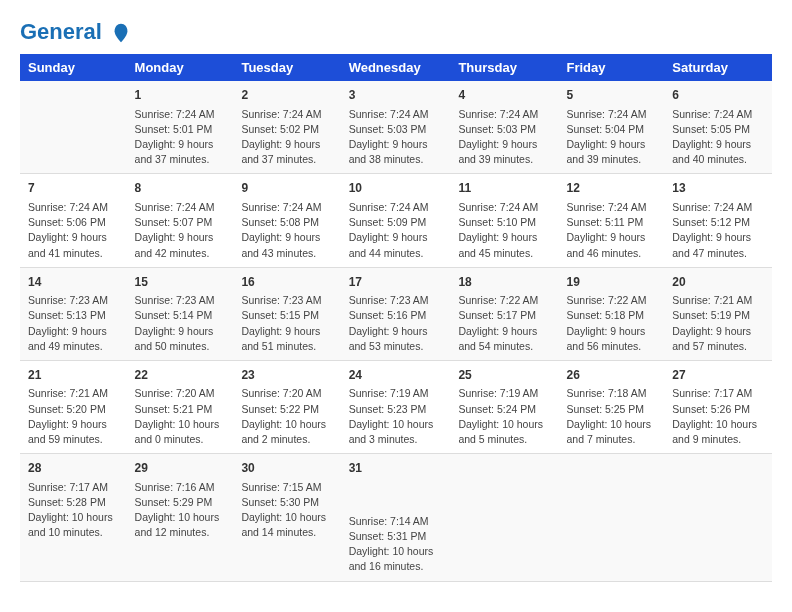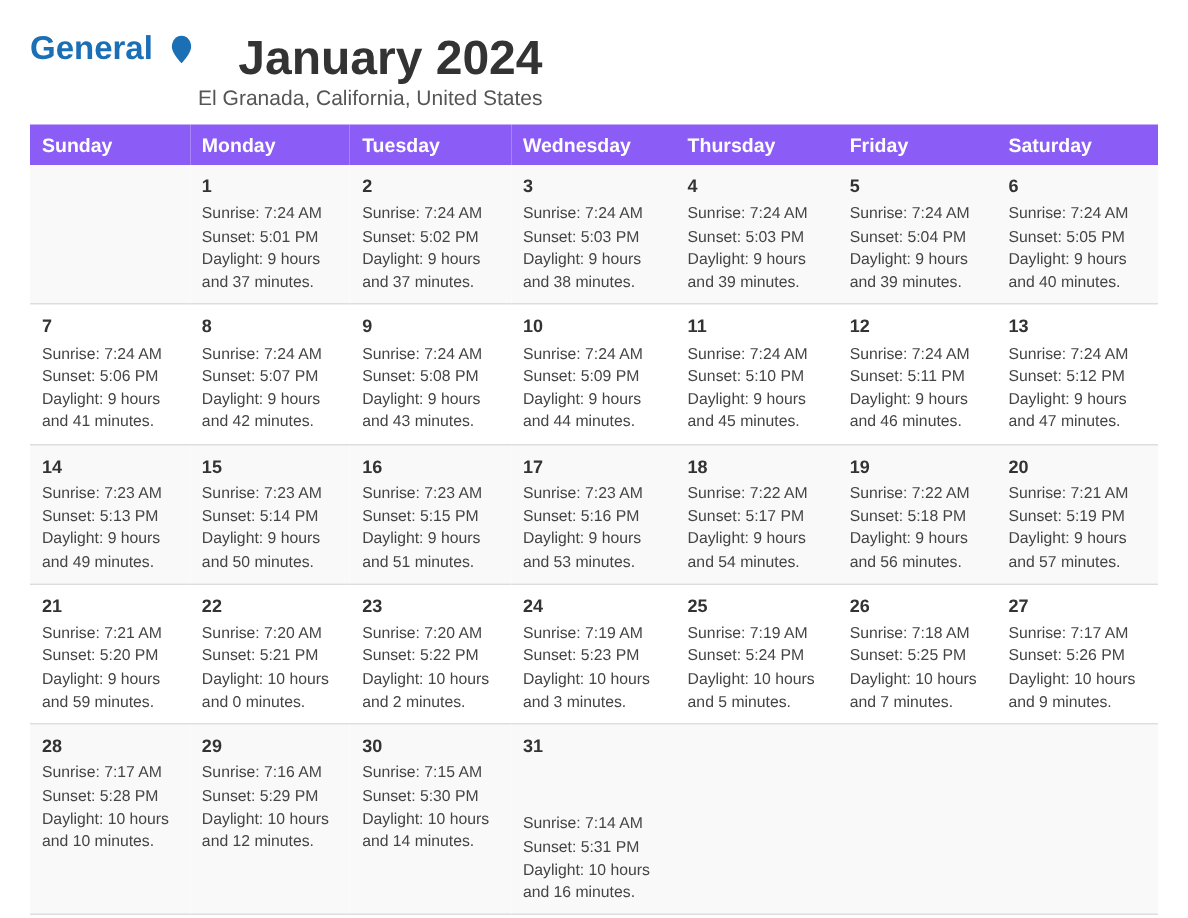--- a/index.html
+++ b/index.html
@@ -45,21 +45,21 @@
     .location {
       font-size: 14px;
       color: #555;
     }
     table {
       width: 100%;
       border-collapse: collapse;
       font-size: 11px;
     }
     thead tr th {
-      background: #8b5cf6;
+      background: #1d4ed8;
       color: #fff;
       text-align: left;
       padding: 6px 8px;
       font-size: 13px;
       font-weight: bold;
     }
     tbody tr {
       border-bottom: 1px solid #ddd;
     }
     tbody tr:nth-child(odd) {
@@ -94,24 +94,20 @@
     <div>
       <div style="display:flex;align-items:center;">
         <div class="logo-text">
           <span>General</span>
           <svg class="logo-icon" viewBox="0 0 24 24" xmlns="http://www.w3.org/2000/svg" style="display:inline-block;vertical-align:middle;width:22px;height:22px;">
             <path d="M12 2C8 2 5 5.5 5 10c0 5 7 12 7 12s7-7 7-12c0-4.5-3-8-7-8z" fill="#1a6fb5"></path>
           </svg>
         </div>
       </div>
     </div>
-  </div>
-  <div class="title-block">
-    <div class="month-title">January 2024</div>
-    <div class="location">El Granada, California, United States</div>
   </div>
 </div>
 
 <table>
   <thead>
     <tr>
       <th>Sunday</th>
       <th>Monday</th>
       <th>Tuesday</th>
       <th>Wednesday</th>

